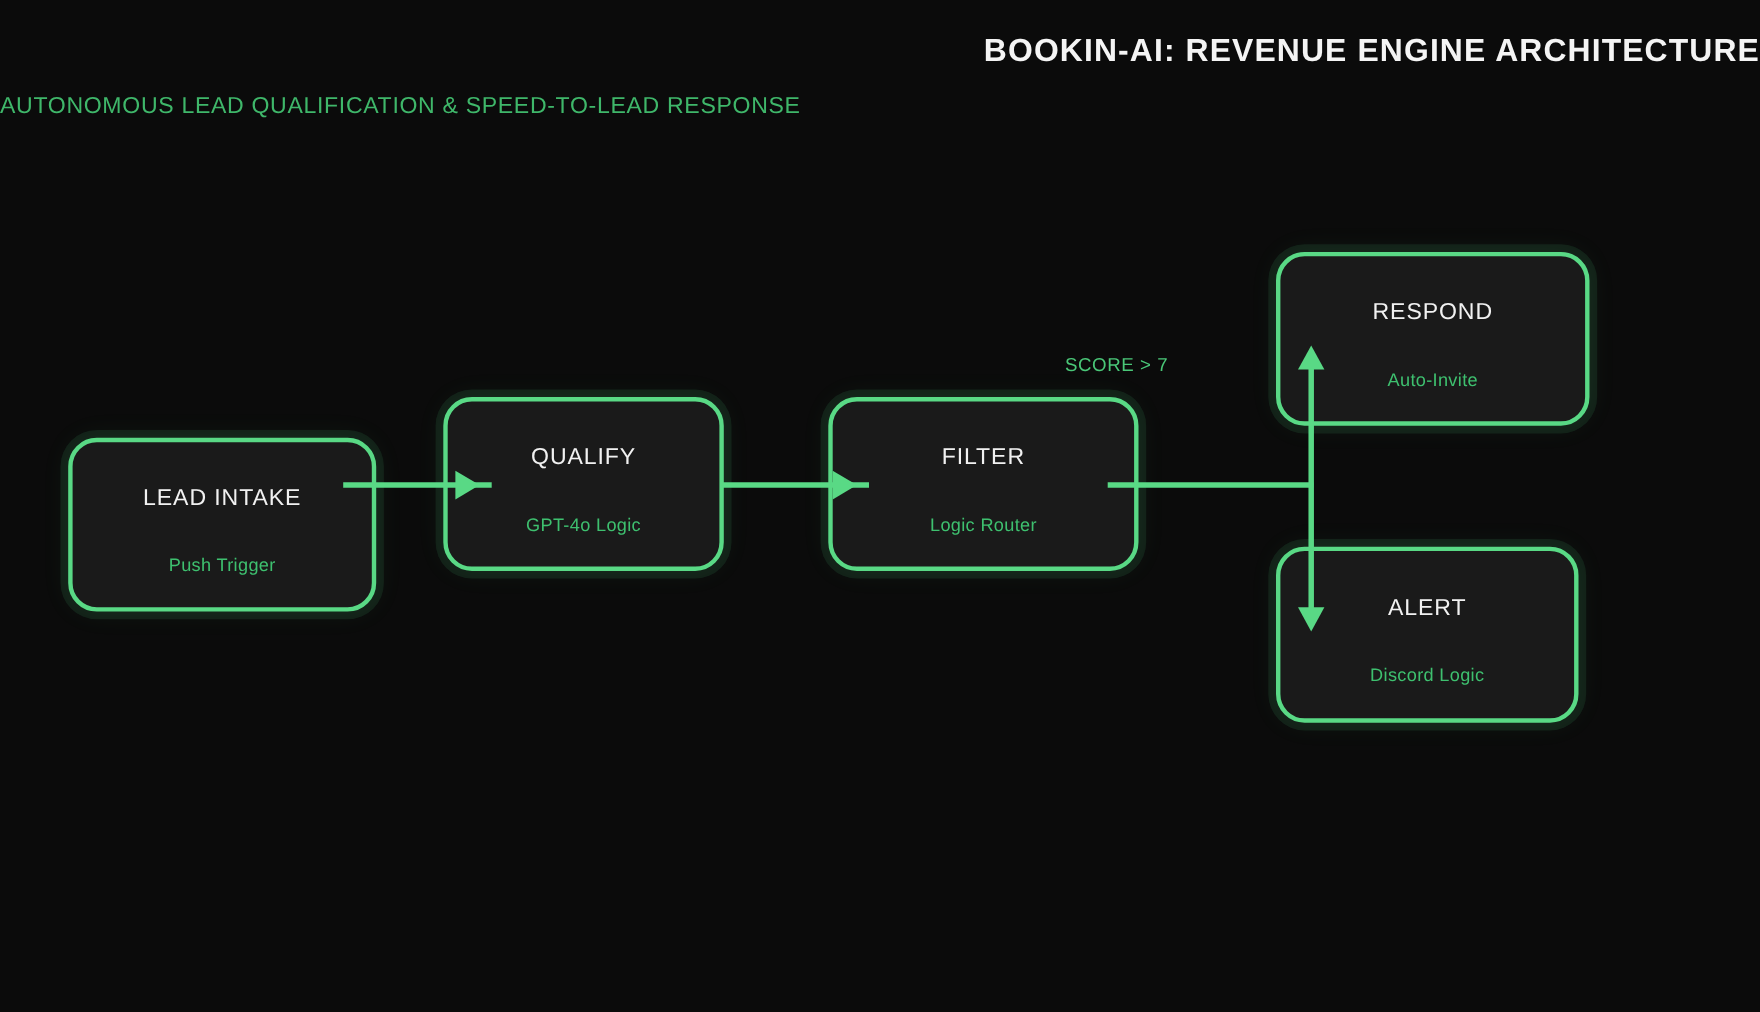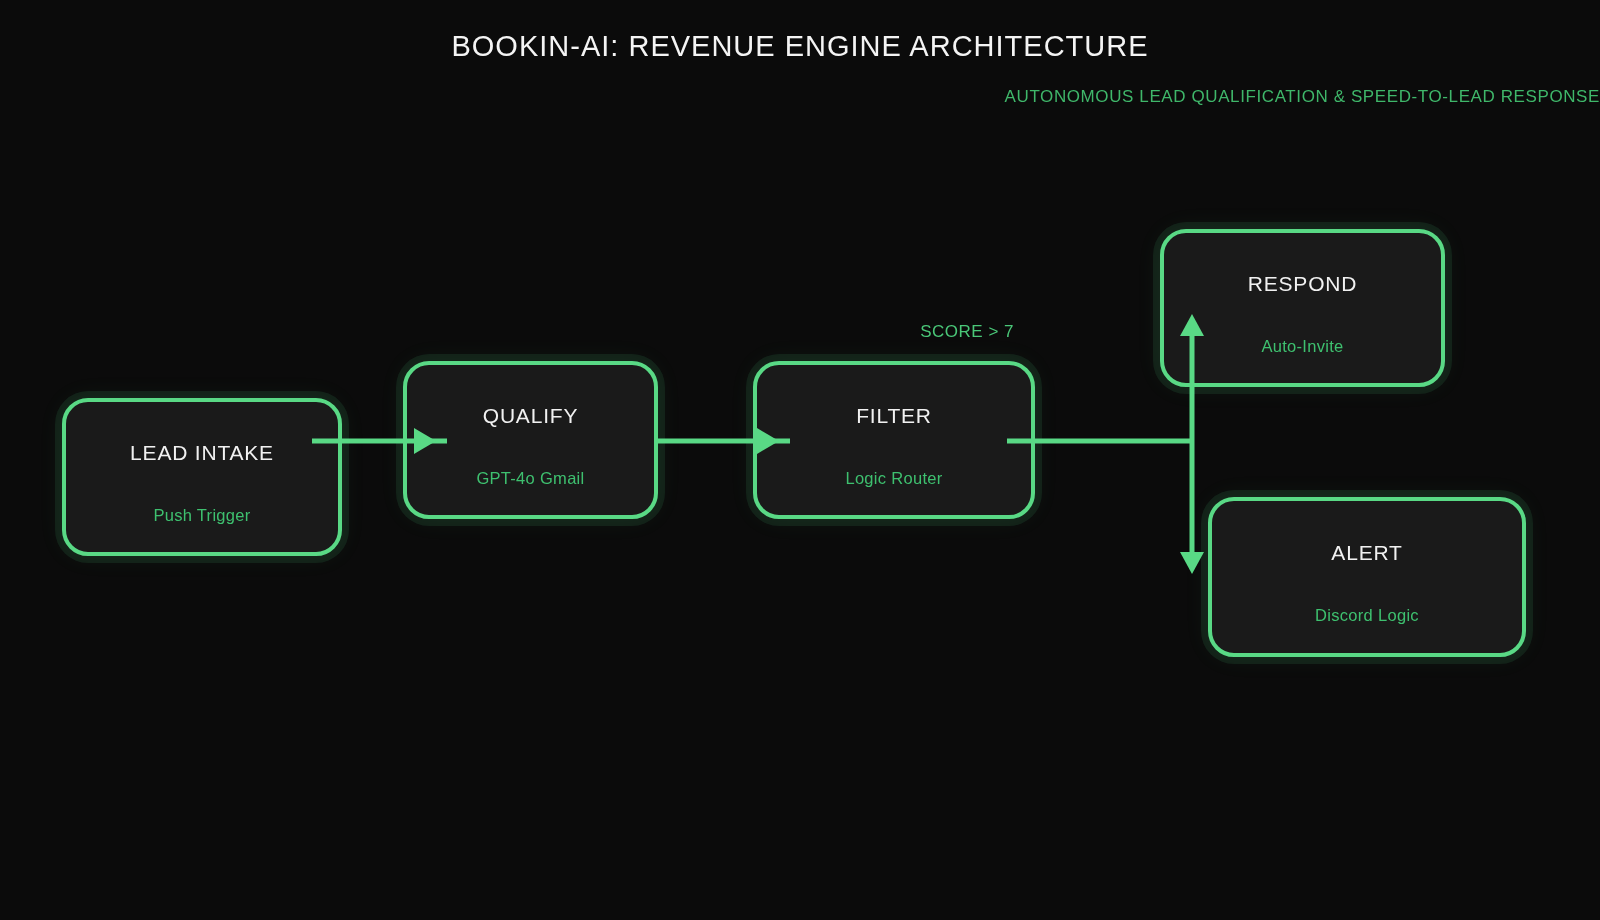--- a/index.html
+++ b/index.html
@@ -15,35 +15,35 @@
     width: 1600px;
     height: 920px;
     background: #0b0b0b;
     overflow: hidden;
   }
   .diagram-title {
     position: absolute;
     top: 31px;
     left: 0;
     width: 100%;
-    text-align: center;
+    text-align: right;
     color: #f4f4f4;
     font-size: 29px;
-    font-weight: 400;
+    font-weight: 700;
     letter-spacing: 1px;
     line-height: 30px;
   }
   .diagram-subtitle {
     position: absolute;
     top: 87px;
     left: 0;
     width: 100%;
-    text-align: right;
+    text-align: left;
     color: #3fb76a;
-    font-size: 17px;
+    font-size: 21px;
     font-weight: 400;
     letter-spacing: 0.6px;
     line-height: 19px;
   }
   .node {
     position: absolute;
     background: #1a1a1a;
     border: 4px solid #59d985;
     border-radius: 26px;
     box-shadow: 0 0 0 7px rgba(89, 217, 133, 0.10), 0 0 26px rgba(89, 217, 133, 0.08);
@@ -66,21 +66,21 @@
     right: 0;
     top: 75%;
     transform: translateY(-50%);
     text-align: center;
     color: #3ec06f;
     font-size: 16.5px;
     letter-spacing: 0.3px;
   }
   .edge-label {
     position: absolute;
-    left: 884px;
+    left: 932px;
     top: 322px;
     width: 130px;
     text-align: right;
     color: #4ac778;
     font-size: 17px;
     letter-spacing: 0.5px;
   }
   .connectors {
     position: absolute;
     left: 0;
@@ -106,34 +106,34 @@
   <div class="diagram-title">BOOKIN-AI: REVENUE ENGINE ARCHITECTURE</div>
   <div class="diagram-subtitle">AUTONOMOUS LEAD QUALIFICATION &amp; SPEED-TO-LEAD RESPONSE</div>
 
   <div class="node" style="left:62px; top:361px; width:280px; height:158px;margin-top:37px;">
     <div class="node-label">LEAD INTAKE</div>
     <div class="node-sublabel">Push Trigger</div>
   </div>
 
   <div class="node" style="left:403px; top:361px; width:255px; height:158px;">
     <div class="node-label">QUALIFY</div>
-    <div class="node-sublabel">GPT-4o Gmail</div>
+    <div class="node-sublabel">GPT-4o Logic</div>
   </div>
 
   <div class="node" style="left:1160px; top:229px; width:285px; height:158px;">
     <div class="node-label">RESPOND</div>
     <div class="node-sublabel">Auto-Invite</div>
   </div>
 
   <div class="node" style="left:753px; top:361px; width:282px; height:158px;">
     <div class="node-label">FILTER</div>
     <div class="node-sublabel">Logic Router</div>
   </div>
 
-  <div class="node" style="left:1160px; top:497px; width:318px; height:160px;margin-left:48px;">
+  <div class="node" style="left:1160px; top:497px; width:275px; height:160px;">
     <div class="node-label">ALERT</div>
     <div class="node-sublabel">Discord Logic</div>
   </div>
 
   <div class="edge-label">SCORE &gt; 7</div>
 
   <svg class="connectors" viewBox="0 0 1600 920">
 
     <line x1="312" y1="441" x2="447" y2="441"></line>
     <polygon points="414,428 414,454 436,441"></polygon>

